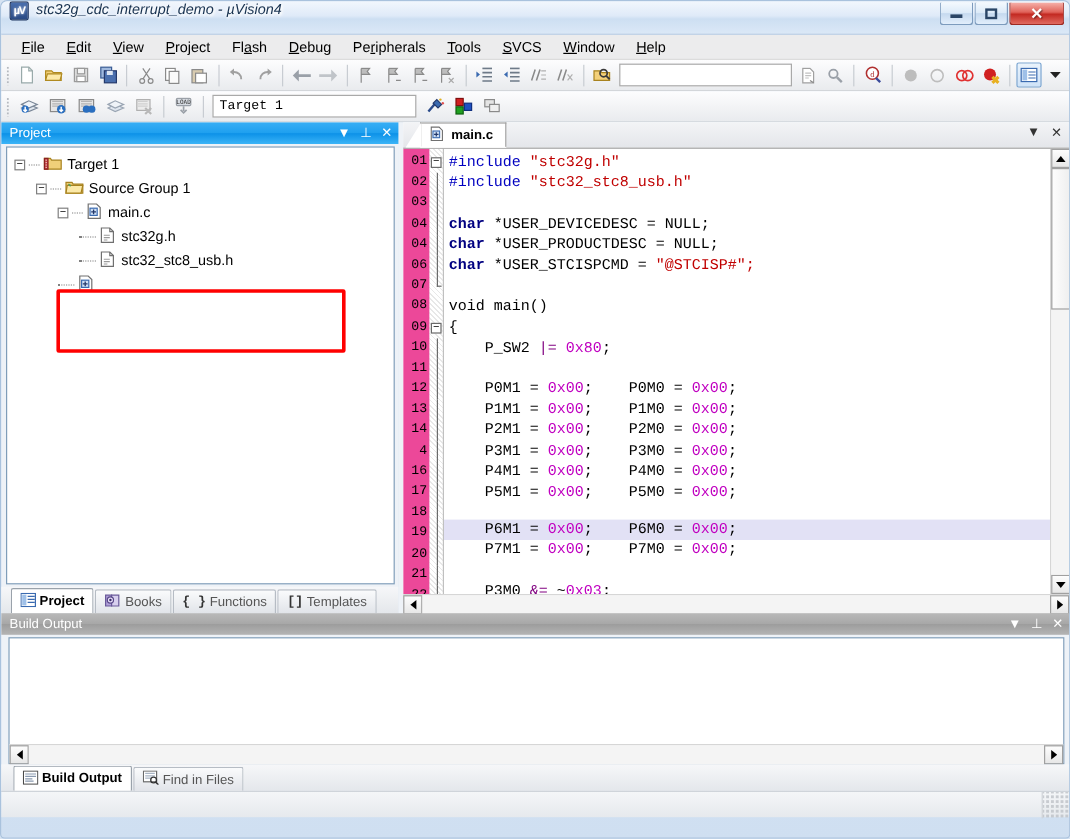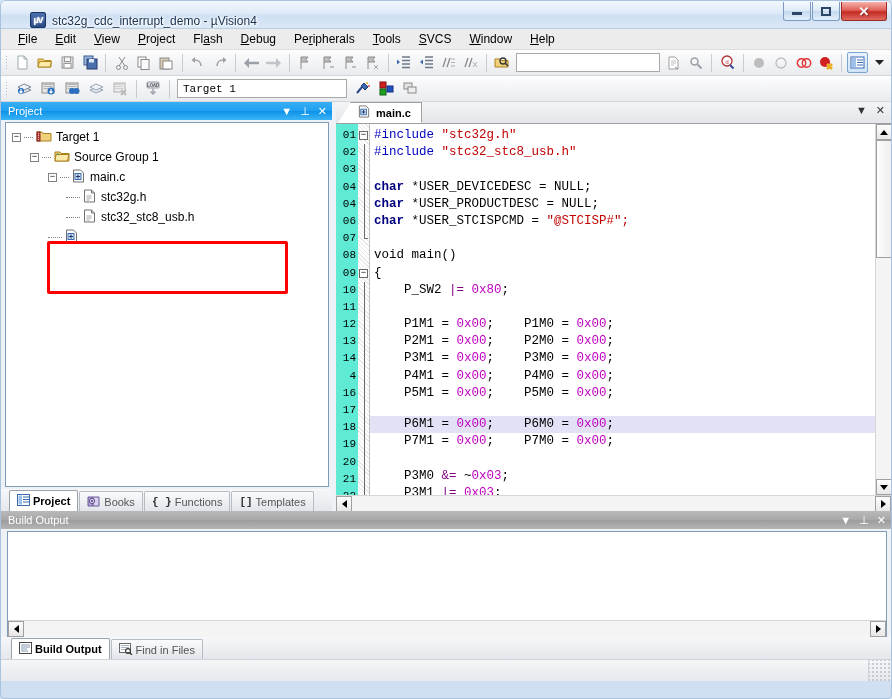--- a/index.html
+++ b/index.html
@@ -18,37 +18,37 @@
     border: 1px solid #a9c2dd;
     border-radius: 6px 6px 4px 4px;
     overflow: hidden;
   }
 
   
   .titlebar {
     position: relative;
     height: 28px;
     background: linear-gradient(180deg,#f2f7fd 0%, #dfeaf8 45%, #cddff2 55%, #dbe8f7 100%);
-    display: flex; align-items: flex-end;
+    display: flex; align-items: flex-start;
     border-bottom: 1px solid #b8cde3;
-    padding-left: 22px;
   }
   .title-ico {
     width: 16px; height: 16px; margin-left: 7px; margin-right: 6px;
     background: linear-gradient(180deg,#4a6fae,#2a4a84);
     border: 1px solid #1d3460; border-radius: 2px;
     color: #fff; font-size: 9px; font-weight: bold;
     display: flex; align-items: center; justify-content: center;
     letter-spacing: -1px;
     text-shadow: 0 0 2px #fff;
   }
   .title-text {
     font-size: 12px; color: #17314f;
     text-shadow: 0 0 3px #fff, 0 0 5px #fff, 1px 1px 2px #fff;
     white-space: nowrap;
+    font-style: italic;
   }
   .wincontrols { position: absolute; right: 4px; top: 1px; display: flex; gap: 0; }
   .winbtn {
     width: 28px; height: 19px; margin-left: 1px;
     border: 1px solid #7d9bbd; border-top: none;
     border-radius: 0 0 3px 3px;
     background: linear-gradient(180deg,#f4f9fe 0%, #dceaf8 48%, #c5d9ef 52%, #e2eefb 100%);
     display: flex; align-items: center; justify-content: center;
     position: relative;
   }
@@ -187,21 +187,21 @@
     content: ""; position: absolute; left: -13px; bottom: -1px;
     width: 0; height: 0;
     border-bottom: 21px solid #fff;
     border-left: 13px solid transparent;
   }
   .ed-hdr-btns { position: absolute; right: 6px; top: 2px; display: flex; gap: 9px; color: #333; font-size: 11px; }
 
   .edbody { flex: 1; display: flex; position: relative; overflow: hidden; }
   .gutter-wrap { display: flex; }
   .linenos {
-    width: 22px; background: #5eead4; color: #000;
+    width: 22px; background: #ec4899; color: #000;
     font-family: "Liberation Mono", monospace; font-size: 11px;
     text-align: right; padding-right: 2px; padding-top: 3px;
   }
   .foldbar {
     width: 12px;
     background-image: repeating-linear-gradient(45deg,#e8e8e8 0 1px,#ffffff 1px 3px);
     border-right: 1px solid #c0c0c0; position: relative; padding-top: 3px;
   }
   .codearea {
     flex: 1; position: relative; background: #fff; padding-top: 3px;
@@ -877,20 +877,21 @@
             <div class="cline"><span class="k-pre">#include </span><span class="k-str">"stc32_stc8_usb.h"</span></div>
             <div class="cline">&nbsp;</div>
             <div class="cline"><span class="k-kw">char </span><span class="k-txt">*USER_DEVICEDESC = NULL;</span></div>
             <div class="cline"><span class="k-kw">char </span><span class="k-txt">*USER_PRODUCTDESC = NULL;</span></div>
             <div class="cline"><span class="k-kw">char </span><span class="k-txt">*USER_STCISPCMD = </span><span class="k-str">"@STCISP#";</span></div>
             <div class="cline">&nbsp;</div>
             <div class="cline"><span class="k-txt">void main()</span></div>
             <div class="cline"><span class="k-txt">{</span></div>
             <div class="cline"><span class="k-txt">    P_SW2 </span><span class="k-op">|=</span><span class="k-txt"> </span><span class="k-num">0x80</span><span class="k-txt">;</span></div>
             <div class="cline">&nbsp;</div>
+            <div class="cline"><span class="k-txt">    P0M1 = </span><span class="k-num">0x00</span><span class="k-txt">;    P0M0 = </span><span class="k-num">0x00</span><span class="k-txt">;</span></div>
             <div class="cline"><span class="k-txt">    P1M1 = </span><span class="k-num">0x00</span><span class="k-txt">;    P1M0 = </span><span class="k-num">0x00</span><span class="k-txt">;</span></div>
             <div class="cline"><span class="k-txt">    P2M1 = </span><span class="k-num">0x00</span><span class="k-txt">;    P2M0 = </span><span class="k-num">0x00</span><span class="k-txt">;</span></div>
             <div class="cline"><span class="k-txt">    P3M1 = </span><span class="k-num">0x00</span><span class="k-txt">;    P3M0 = </span><span class="k-num">0x00</span><span class="k-txt">;</span></div>
             <div class="cline"><span class="k-txt">    P4M1 = </span><span class="k-num">0x00</span><span class="k-txt">;    P4M0 = </span><span class="k-num">0x00</span><span class="k-txt">;</span></div>
             <div class="cline"><span class="k-txt">    P5M1 = </span><span class="k-num">0x00</span><span class="k-txt">;    P5M0 = </span><span class="k-num">0x00</span><span class="k-txt">;</span></div>
             <div class="cline hl"><span class="k-txt">    P6M1 = </span><span class="k-num">0x00</span><span class="k-txt">;    P6M0 = </span><span class="k-num">0x00</span><span class="k-txt">;</span></div>
             <div class="cline"><span class="k-txt">    P7M1 = </span><span class="k-num">0x00</span><span class="k-txt">;    P7M0 = </span><span class="k-num">0x00</span><span class="k-txt">;</span></div>
             <div class="cline">&nbsp;</div>
             <div class="cline"><span class="k-txt">    P3M0 </span><span class="k-op">&amp;=</span><span class="k-txt"> ~</span><span class="k-num">0x03</span><span class="k-txt">;</span></div>
             <div class="cline"><span class="k-txt">    P3M1 </span><span class="k-op">|=</span><span class="k-txt"> </span><span class="k-num">0x03</span><span class="k-txt">;</span></div>

